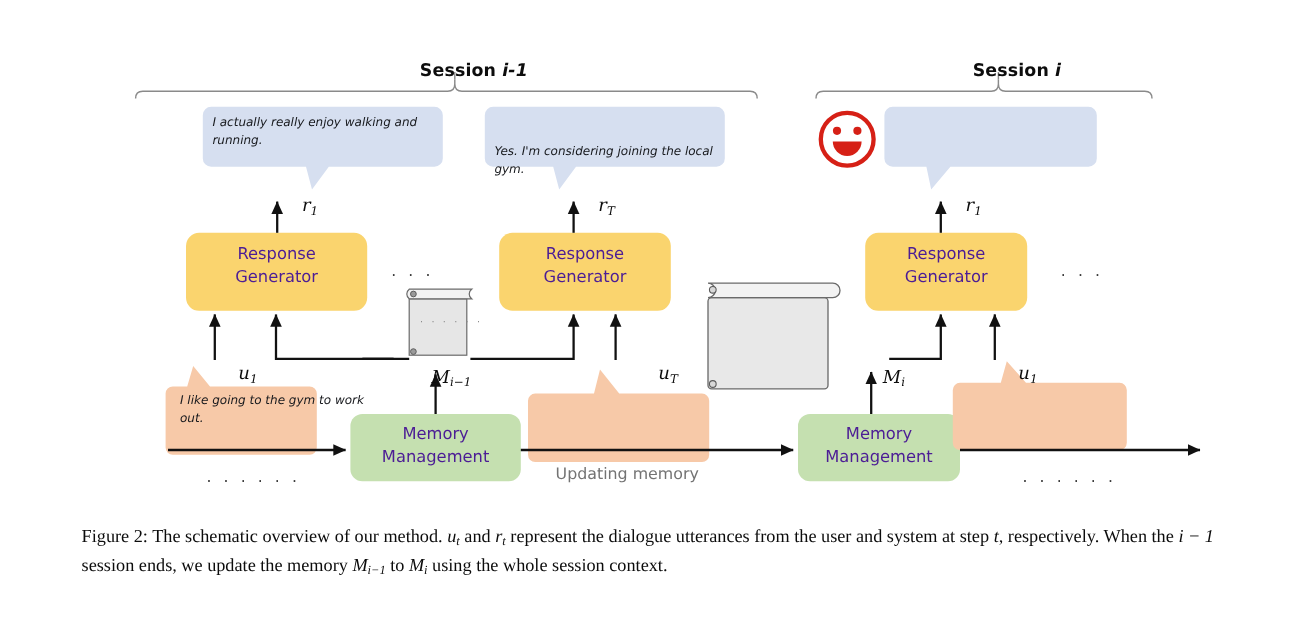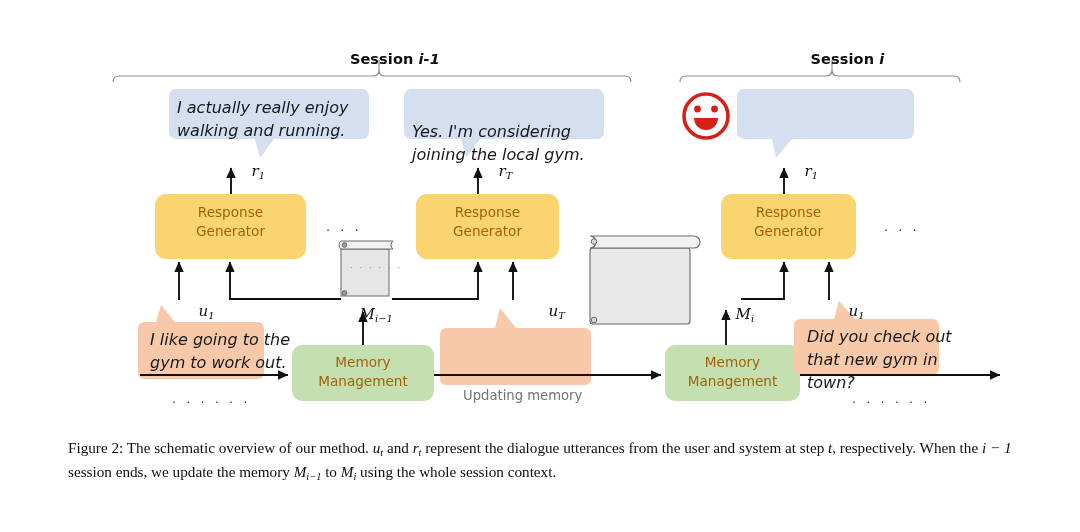--- a/index.html
+++ b/index.html
@@ -42,30 +42,30 @@
     color: #0d0d0d;
     letter-spacing: 0.1px;
     text-align: center;
   }
   .session-title i { font-style: italic; margin-top: 41px; }
 
   .bubble-text {
     position: absolute;
     font-family: "DejaVu Sans", sans-serif;
     font-style: italic;
-    font-size: 16px;
+    font-size: 10px;
     line-height: 1.45;
     color: #16181c;
   }
   .box-text {
     position: absolute;
     font-family: "DejaVu Sans", sans-serif;
     font-size: 13.6px;
     line-height: 1.42;
-    color: #a16207;
+    color: #4c1d95;
     text-align: center;
     width: 100%;
   }
   .note-text {
     position: absolute;
     font-family: "DejaVu Sans", sans-serif;
     font-size: 11.1px;
     line-height: 1.52;
     color: #16181c;
   }
@@ -224,21 +224,20 @@
       <span>Session </span><i>i-1</i>
     </div>
     <div class="lbl session-title" style="left:772px; top:32px; width:120px;">
       <span>Session </span><i>i</i>
     </div>
 
     <div class="bubble-text" style="left:177px; top:96px; width:180px;">I actually really enjoy walking and running.</div>
     <div class="bubble-text" style="left:412px; top:96px; width:183px;margin-top:24px;">Yes. I'm considering joining the local gym.</div>
 
     <div class="bubble-text" style="left:150px; top:328px; width:166px;">I like going to the gym to work out.</div>
-    <div class="bubble-text" style="left:807px; top:325px; width:152px;">Did you check out that new gym in town?</div>
 
     <div class="box-text" style="left:155px; top:203px; width:151px;"><span>Response</span><br><span>Generator</span></div>
     <div class="box-text" style="left:416px; top:203px; width:143px;"><span>Response</span><br><span>Generator</span></div>
     <div class="box-text" style="left:721px; top:203px; width:135px;"><span>Response</span><br><span>Generator</span></div>
 
     <div class="box-text" style="left:292px; top:353px; width:142px;"><span>Memory</span><br><span>Management</span></div>
     <div class="box-text" style="left:665px; top:353px; width:135px;"><span>Memory</span><br><span>Management</span></div>
 
 
     <div class="dots" style="left:350px; top:264px; font-size:8px; letter-spacing:2.2px; color:#8a8a8a;">· · · · · ·</div>

